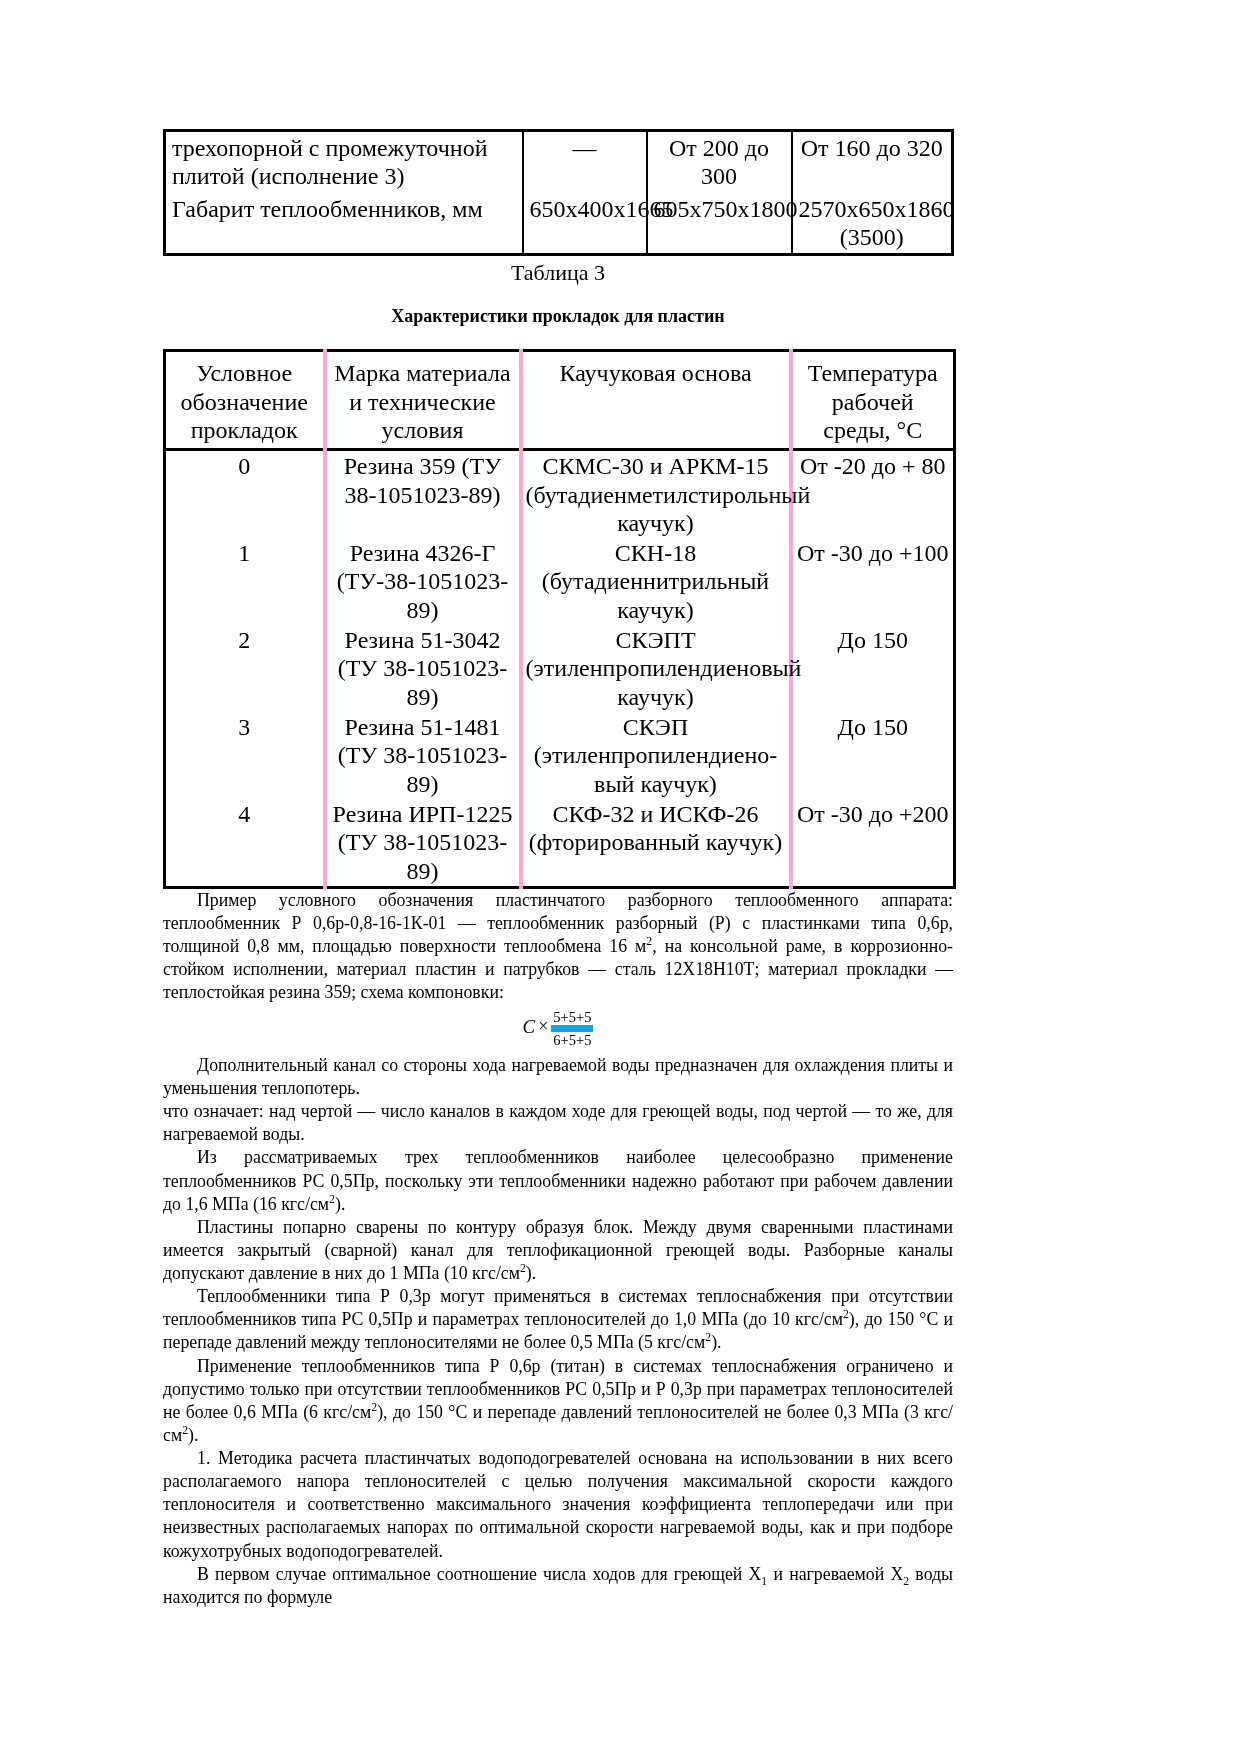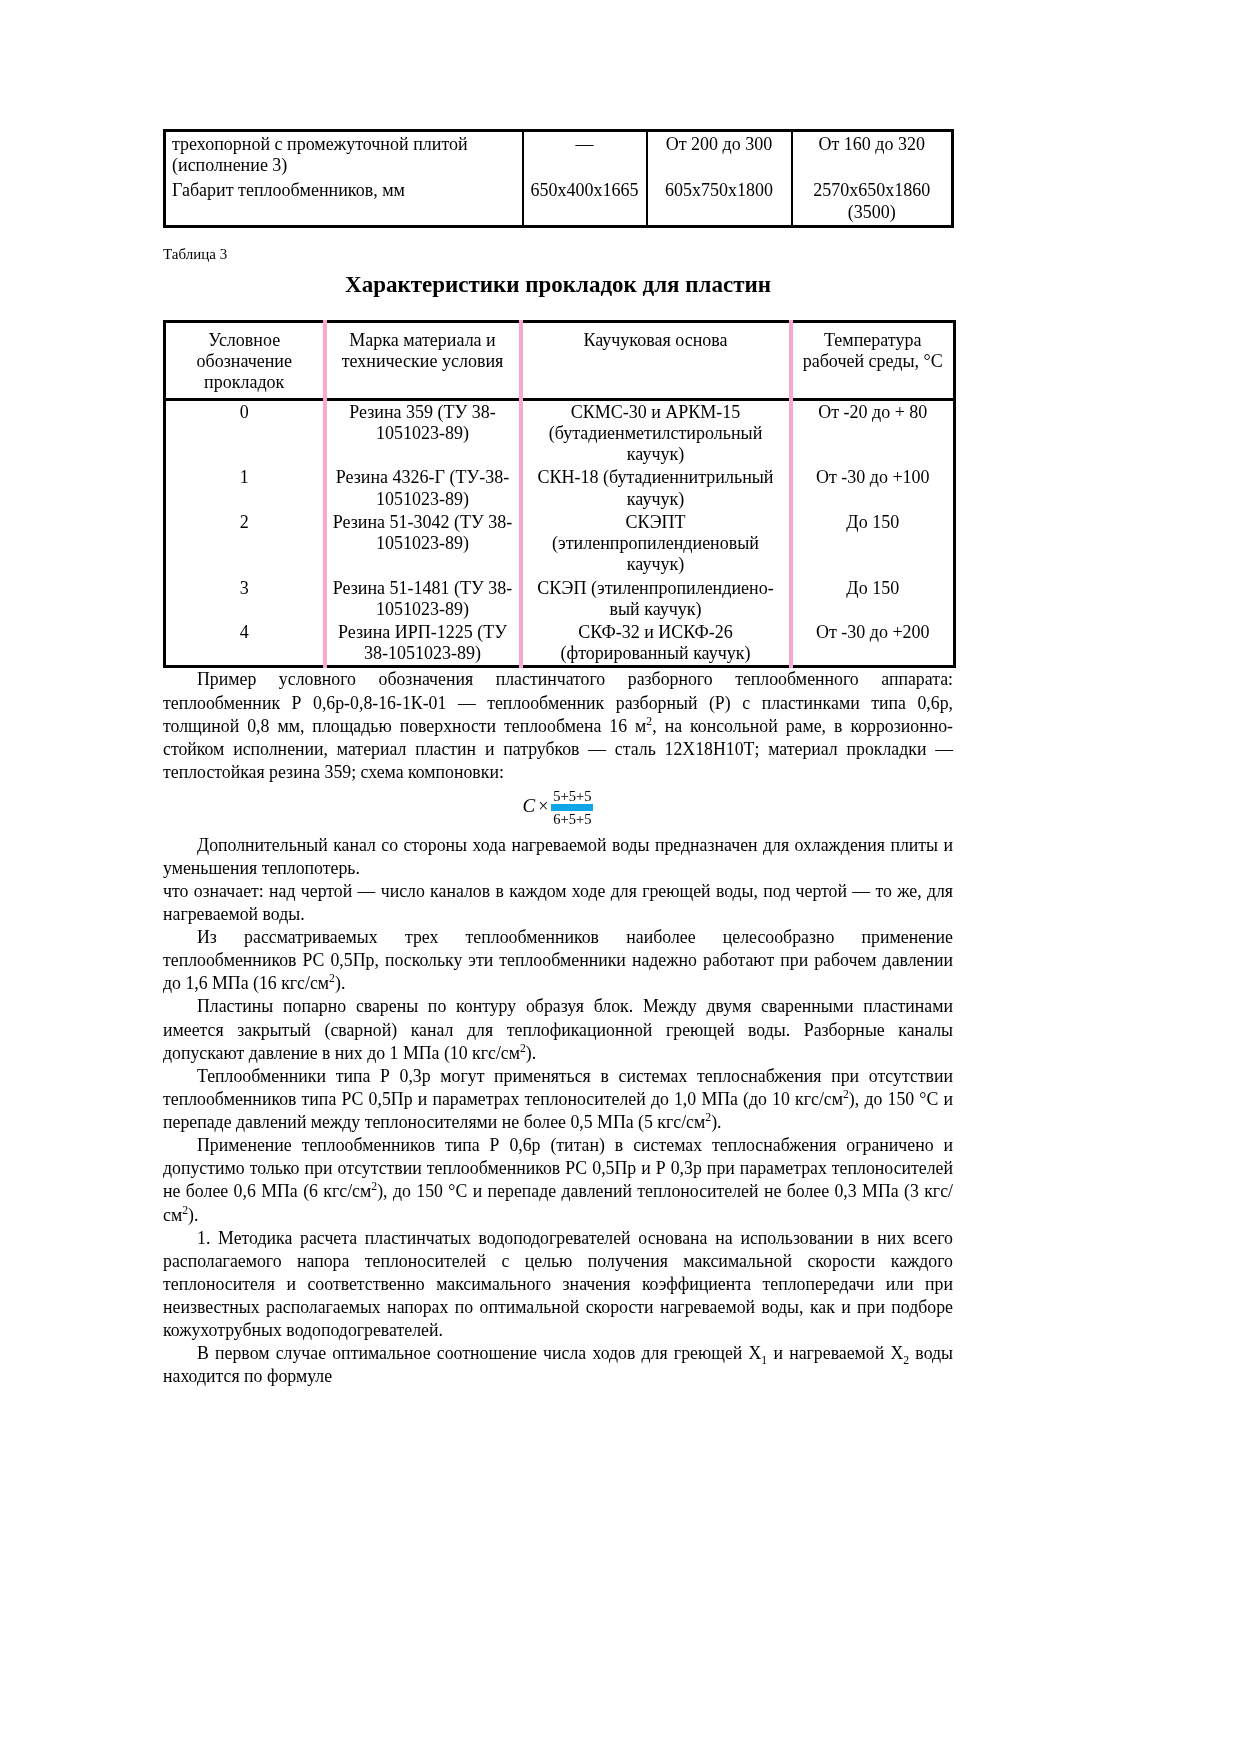--- a/index.html
+++ b/index.html
@@ -20,21 +20,21 @@
     left: 163px;
     top: 0;
     width: 790px;
   }
 
   
   table {
     border-collapse: collapse;
     width: 790px;
     table-layout: fixed;
-    font-size: 18px;
+    font-size: 24px;
     line-height: 1.18;
   }
   table td, table th {
     border: 1px solid #000;
     padding: 1px 4px;
     vertical-align: top;
     font-weight: normal;
   }
 
   
@@ -51,29 +51,29 @@
   .tbl-cont td:last-child { border-right: none; text-align: center; }
   .tbl-cont .c-left  { text-align: left; }
   .tbl-cont .c-ctr   { text-align: center; }
   .col-a { width: 358px; }
   .col-b { width: 124px; }
   .col-c { width: 145px; }
   .col-d { width: 161px; }
 
   
   .table3-caption {
-    text-align: left;
-    font-size: 15px;
-    margin-top: 18px;
+    text-align: center;
+    font-size: 22px;
+    margin-top: 4px;
   }
   .table3-title {
     text-align: center;
     font-weight: bold;
-    font-size: 23px;
-    margin-top: 9px;
+    font-size: 18px;
+    margin-top: 20px;
     margin-bottom: 22px;
   }
   table.tbl3 {
     border: 3px solid #000;
   }
   table.tbl3 td {
     border-left: 4px solid #f9a8d4;
     border-right: 2px solid #000;
     border-top: none;
     border-bottom: none;

